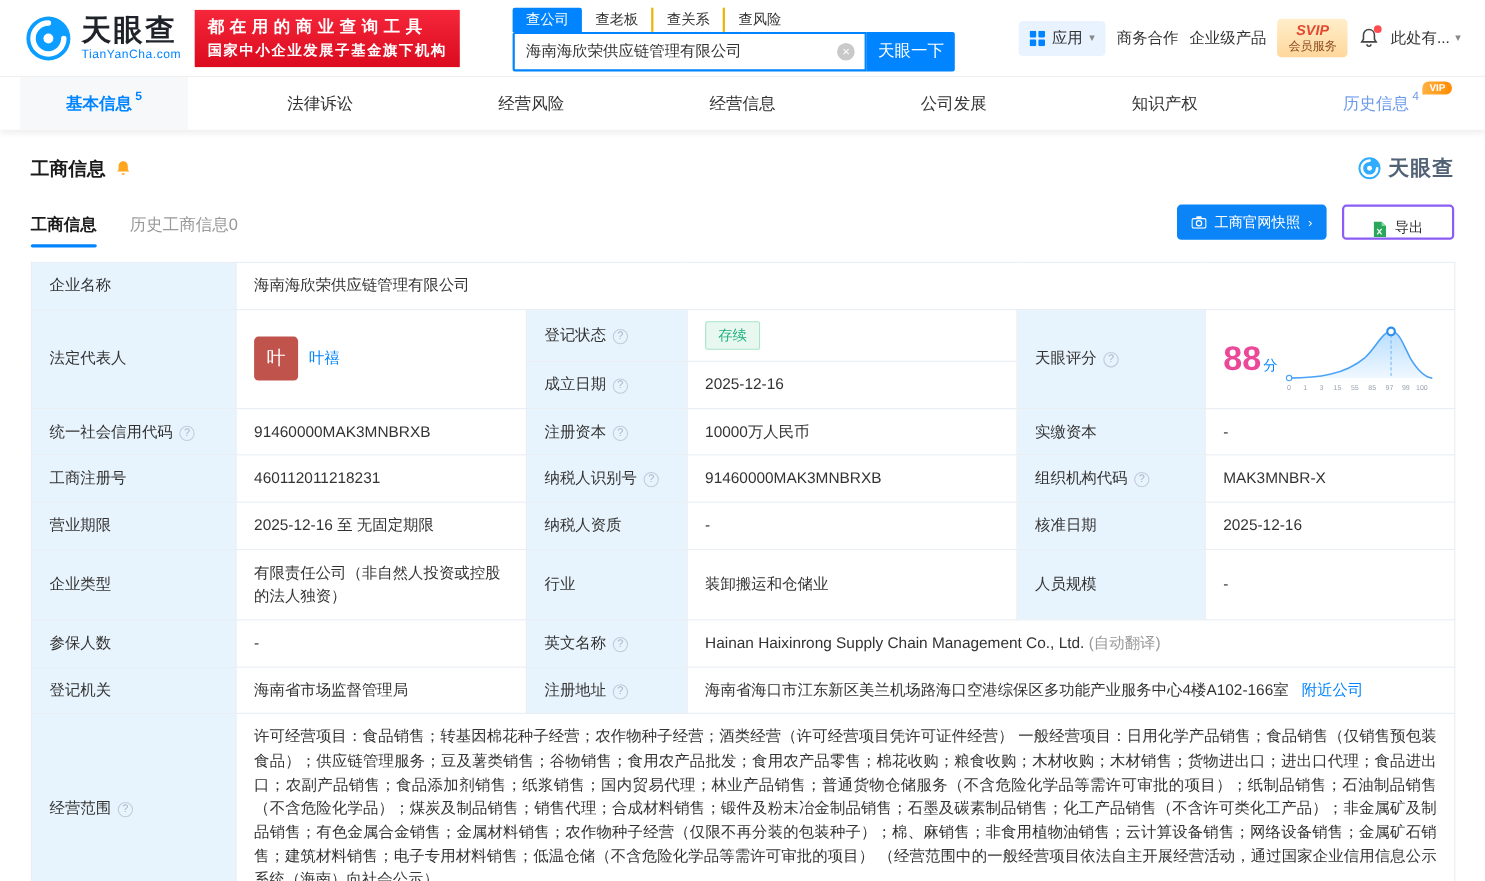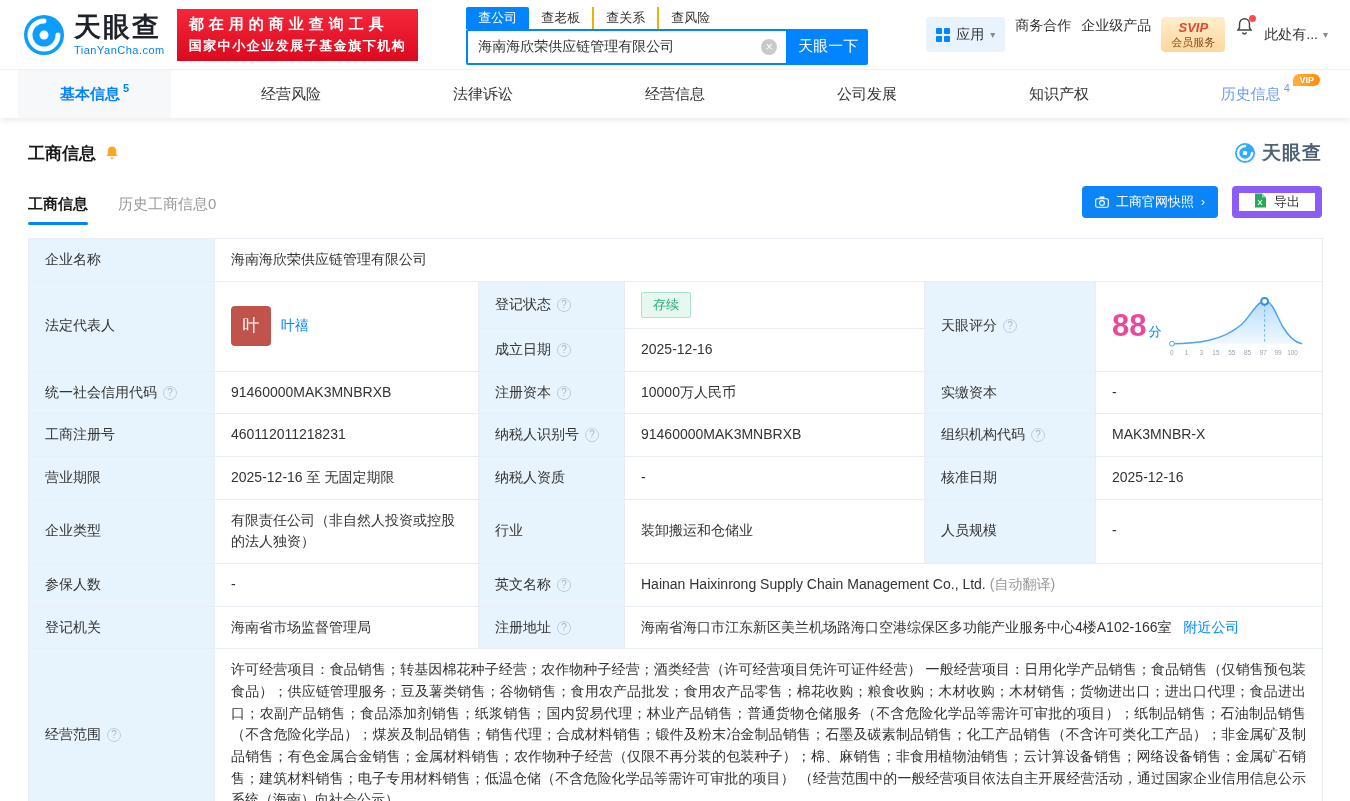--- a/index.html
+++ b/index.html
@@ -23,21 +23,21 @@
   .stab.plain + .stab.plain { border-left:2px solid #eab308; }
   .search-row { display:flex; }
   .search-box { width:322px; height:36px; border:2px solid #0084ff; background:#fff;
     display:flex; align-items:center; border-radius:2px 0 0 2px; }
   .search-box input { flex:1; border:none; outline:none; font-size:14px; color:#333; padding:0 10px; background:transparent; }
   .clear-icon { width:16px; height:16px; border-radius:50%; background:#c9c9c9; color:#fff;
     font-size:12px; line-height:16px; text-align:center; margin-right:9px; cursor:pointer; }
   .search-btn { width:80px; height:36px; background:#0084ff; color:#fff; border:none;
     font-size:15px; cursor:pointer; border-radius:0 2px 2px 0; }
 
-  .top-right { margin-left:auto; display:flex; gap:10px; }
+  .top-right { margin-left:auto; display:flex; align-items:center; gap:10px; }
   .apps { display:flex; align-items:center; gap:6px; background:#e9f3ff; padding:7px 10px;
     border-radius:4px; font-size:14px; color:#333; cursor:pointer; }
   .toplink { font-size:14px; color:#333; cursor:pointer; white-space:nowrap; }
   .svip { background:linear-gradient(180deg,#ffeecb,#ffd79c); border-radius:4px; padding:3px 10px;
     text-align:center; cursor:pointer; line-height:1.2; }
   .svip-1 { color:#e2482e; font-size:13px; font-weight:bold; font-style:italic; }
   .svip-2 { color:#8a4a1f; font-size:11px; }
   .bell-wrap { position:relative; cursor:pointer; display:flex; }
   .bell-dot { position:absolute; top:-2px; right:-2px; width:7px; height:7px; background:#ff4d4f; border-radius:50%; }
   .more { font-size:14px; color:#333; display:flex; align-items:center; gap:5px; cursor:pointer; white-space:nowrap; }
@@ -64,22 +64,22 @@
 
   .subtab-row { display:flex; align-items:flex-end; margin-top:20px; }
   .subtab { font-size:15px; color:#999; margin-right:30px; padding-bottom:11px; position:relative; cursor:pointer; }
   .subtab.active { color:#1a1a1a; font-weight:bold; }
   .subtab.active::after { content:""; position:absolute; left:0; right:0; bottom:0; height:3px;
     background:#0084ff; border-radius:2px; }
   .subtab-actions { margin-left:auto; display:flex; gap:14px; align-items:center; padding-bottom:7px; }
   .btn-snapshot { display:flex; align-items:center; gap:7px; background:#0b84f7; color:#fff;
     font-size:13px; height:32px; padding:0 13px; border:none; border-radius:4px; cursor:pointer; }
   .btn-snapshot .arrow { font-size:12px; }
-  .btn-export { display:flex; align-items:flex-start; gap:7px; background:#fff; color:#333;
-    font-size:13px; height:32px; padding:0 15px; border:7px solid #8b5cf6; border-radius:4px; cursor:pointer; }
+  .btn-export { display:flex; align-items:flex-end; gap:7px; background:#fff; color:#333;
+    font-size:13px; height:32px; padding:0 26px; border:2px solid #8b5cf6; border-radius:4px; cursor:pointer; }
 
   
   table.biz { width:100%; border-collapse:collapse; margin-top:13px; table-layout:fixed; }
   table.biz td { border:1px solid #e9eef4; font-size:14px; color:#333; padding:10px 16px;
     vertical-align:middle; word-break:break-all; line-height:1.55; }
   td.lbl { background:#e8f4fd; }
   .qi { display:inline-block; width:14px; height:14px; border:1px solid #c3cbd8; border-radius:50%;
     color:#a9b3c2; font-size:10px; line-height:12px; text-align:center; margin-left:6px;
     vertical-align:1px; cursor:pointer; }
   .badge-green { display:inline-block; background:#e8f8f0; color:#1fb27a; border:1px solid #a9e4cc;
@@ -161,24 +161,24 @@
     </div>
   </div>
 </header>
 
 <nav class="mainnav">
   <div class="navtab active">
     <span>基本信息</span>
       <span class="nav-count">5</span>
   </div>
   <div class="navtab">
+    <span>法律诉讼</span>
+  </div>
+  <div class="navtab">
     <span>经营风险</span>
-  </div>
-  <div class="navtab">
-    <span>法律诉讼</span>
   </div>
   <div class="navtab">
     <span>经营信息</span>
   </div>
   <div class="navtab">
     <span>公司发展</span>
   </div>
   <div class="navtab">
     <span>知识产权</span>
   </div>

